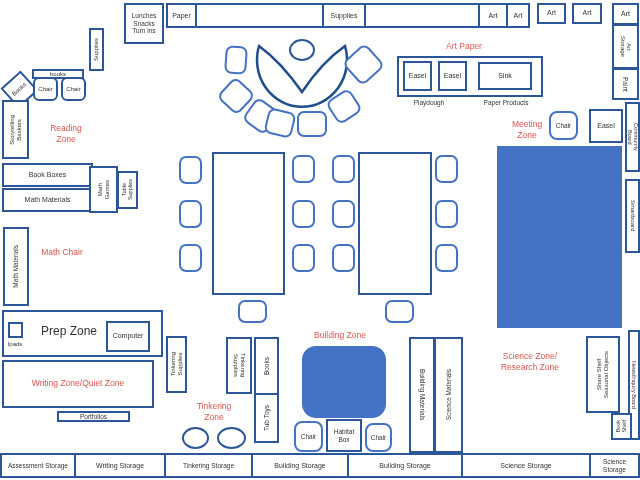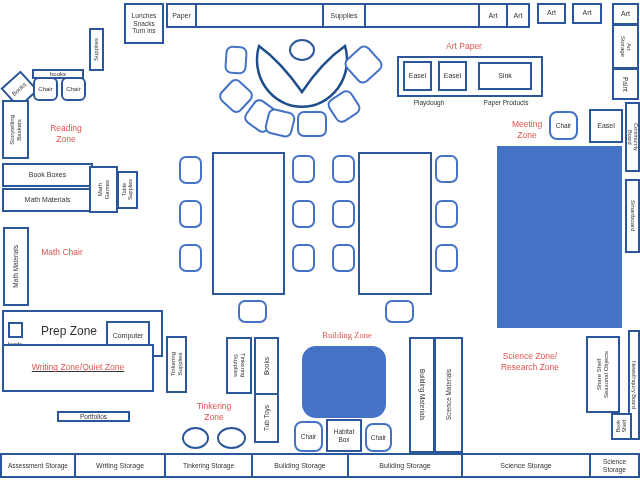--- a/index.html
+++ b/index.html
@@ -206,21 +206,21 @@
   <div class="lbl" style="left:25px;top:325px;width:72px;height:12px;font-size:12px;justify-content:flex-end;">
       <span>Prep Zone</span>
     </div>
   <div class="b" style="left:8px;top:322px;width:15px;height:16px;"></div>
   <div class="lbl" style="left:0px;top:339px;width:30px;height:9px;font-size:6px;">
       <span>Ipads</span>
     </div>
   <div class="b" style="left:106px;top:321px;width:44px;height:31px;">
       <span>Computer</span>
     </div>
-  <div class="b" style="left:2px;top:344px;width:152px;height:48px;text-decoration:underline;">
+  <div class="b" style="left:2px;top:360px;width:152px;height:48px;">
     <span class="red" style="position:static;">Writing Zone/Quiet Zone</span>
   </div>
   <div class="b" style="left:57px;top:411px;width:73px;height:11px;font-size:6.5px;">
       <span>Portfolios</span>
     </div>
   <div class="b vu" style="left:166px;top:336px;width:21px;height:57px;font-size:6px;">
       <span>Tinkering
 Supplies</span>
     </div>
 
@@ -289,21 +289,21 @@
   <div class="red" style="left:30px;top:247px;width:64px;height:12px;">
       <span>Math Chair</span>
     </div>
   <div class="red" style="left:438px;top:41px;width:52px;height:12px;">
       <span>Art Paper</span>
     </div>
   <div class="red" style="left:503px;top:117px;width:48px;height:26px;">
       <span>Meeting
 Zone</span>
     </div>
-  <div class="red" style="left:314px;top:330px;width:66px;height:12px;font-family:Liberation Serif, serif;">
+  <div class="red" style="left:307px;top:330px;width:66px;height:12px;">
       <span>Building Zone</span>
     </div>
   <div class="red" style="left:484px;top:349px;width:92px;height:26px;">
       <span>Science  Zone/
 Research Zone</span>
     </div>
   <div class="red" style="left:186px;top:397px;width:56px;height:26px;align-items:flex-end;">
       <span>Tinkering
 Zone</span>
     </div>

